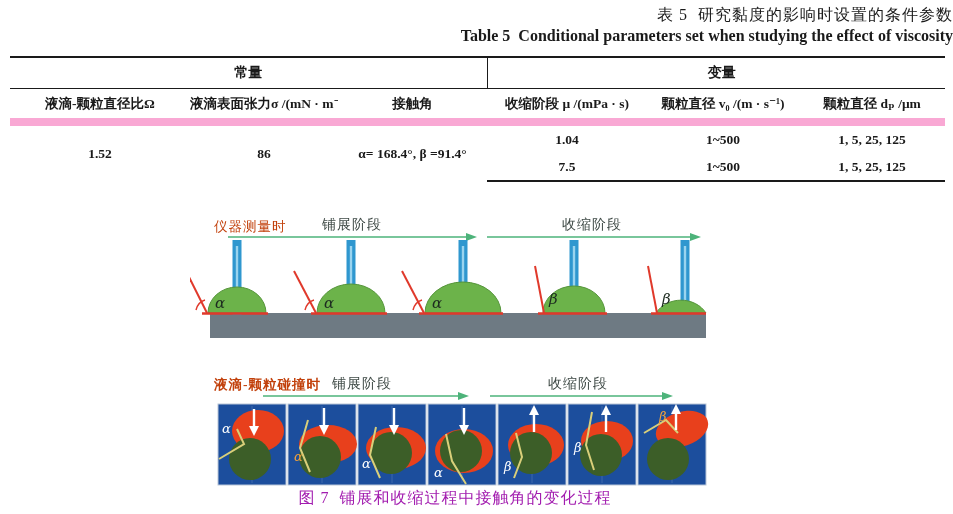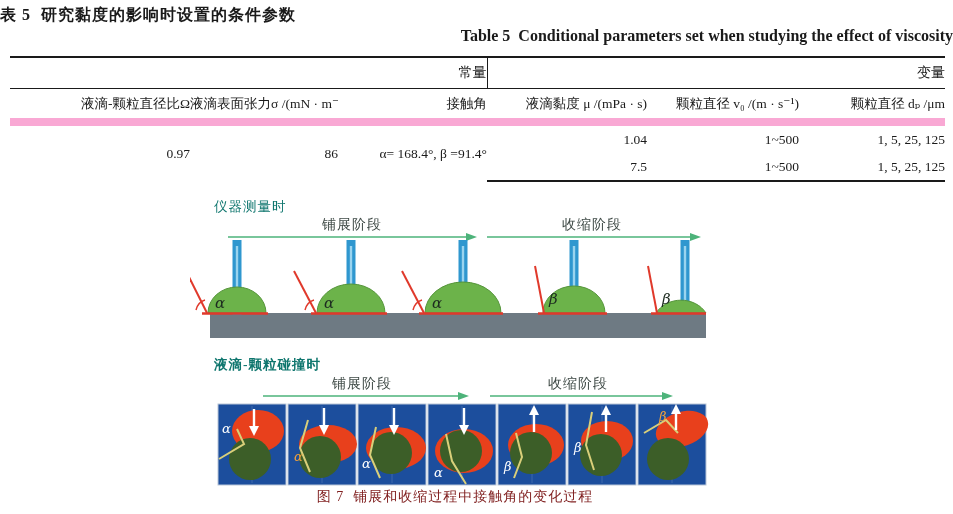--- a/index.html
+++ b/index.html
@@ -2,49 +2,49 @@
 <html><head>
 <meta charset="utf-8">
 <style>
   html,body{margin:0;padding:0;}
   body{
     width:953px;height:514px;position:relative;background:#ffffff;
     font-family:"Liberation Serif","DejaVu Serif",serif;color:#1a1a1a;
     overflow:hidden;
   }
   .title-zh{
-    position:absolute;top:5px;left:0;width:100%;text-align:left;
-    font-weight:bold;font-size:16px;letter-spacing:1px;white-space:pre;
+    position:absolute;top:5px;left:0;width:100%;text-align:right;
+    font-weight:normal;font-size:16px;letter-spacing:1px;white-space:pre;
   }
   .title-en{
     position:absolute;top:27px;left:0;width:100%;text-align:right;
     font-weight:bold;font-size:16px;white-space:pre;
   }
   table.params{
     position:absolute;top:56px;left:10px;width:935px;
     border-collapse:collapse;table-layout:fixed;
     font-size:13.5px;
   }
   table.params th,table.params td{
-    text-align:right;vertical-align:middle;font-weight:normal;
+    text-align:center;vertical-align:middle;font-weight:bold;
     padding:0;white-space:pre;overflow:hidden;
   }
   tr.group-row th{height:30px;font-size:14px;border-top:2.5px solid #1a1a1a;border-bottom:1.2px solid #1a1a1a;}
   tr.group-row th.var-group{border-left:1.2px solid #1a1a1a;padding-left:11px;}
   tr.col-row th{height:29px;border-bottom:8px solid #f9a8d4;}
   tr.data-row td{height:27px;}
   tr.data-row-last td{height:27px;border-bottom:2.5px solid #1a1a1a;}
   .fig{position:absolute;left:190px;top:196px;width:530px;height:318px;}
-  .fig-label{position:absolute;left:24px;font-size:13.5px;color:#0f766e;letter-spacing:1px;}
+  .fig-label{position:absolute;left:24px;font-size:13.5px;color:#c2410c;letter-spacing:1px;margin-top:20px;}
   .fig-label.instrument{top:2px;}
   .fig-label.collision{top:160px;font-weight:bold;}
   .fig-svg{position:absolute;left:0;display:block;}
   .fig-caption{
     position:absolute;top:292px;left:0;width:100%;text-align:center;
-    font-size:14px;color:#7f1d1d;white-space:pre;letter-spacing:1px;
+    font-size:16px;color:#a21caf;white-space:pre;letter-spacing:1px;
   }
   svg text.stage{font-family:"Liberation Serif",serif;font-size:14px;fill:#3f4a46;letter-spacing:1px;}
   svg text.angle-label{font-family:"DejaVu Serif",serif;font-style:italic;font-size:15px;fill:#1d2b20;}
   svg text.panel-label{font-family:"DejaVu Serif",serif;font-style:italic;font-size:13px;}
 </style>
 </head>
 <body>
 
 <div class="title-zh">表 5  研究黏度的影响时设置的条件参数</div>
 <div class="title-en">Table 5  Conditional parameters set when studying the effect of viscosity</div>
@@ -60,26 +60,26 @@
   </colgroup>
   <tbody>
       <tr class="group-row">
     <th colspan="3">常量</th>
     <th colspan="3" class="var-group">变量</th>
   </tr>
   <tr class="col-row">
     <th>液滴-颗粒直径比Ω</th>
     <th>液滴表面张力σ /(mN · m⁻¹)</th>
     <th>接触角</th>
-    <th>液滴黏度 μ /(mPa · s)</th>
+    <th>收缩阶段 μ /(mPa · s)</th>
     <th>颗粒直径 v₀ /(m · s⁻¹)</th>
     <th>颗粒直径 dₚ /μm</th>
   </tr>
   <tr class="data-row">
-    <td rowspan="2">0.97</td>
+    <td rowspan="2">1.52</td>
     <td rowspan="2">86</td>
     <td rowspan="2">α= 168.4°, β =91.4°</td>
     <td>1.04</td>
     <td>1~500</td>
     <td>1, 5, 25, 125</td>
   </tr>
   <tr class="data-row-last">
     <td>7.5</td>
     <td>1~500</td>
     <td>1, 5, 25, 125</td>

